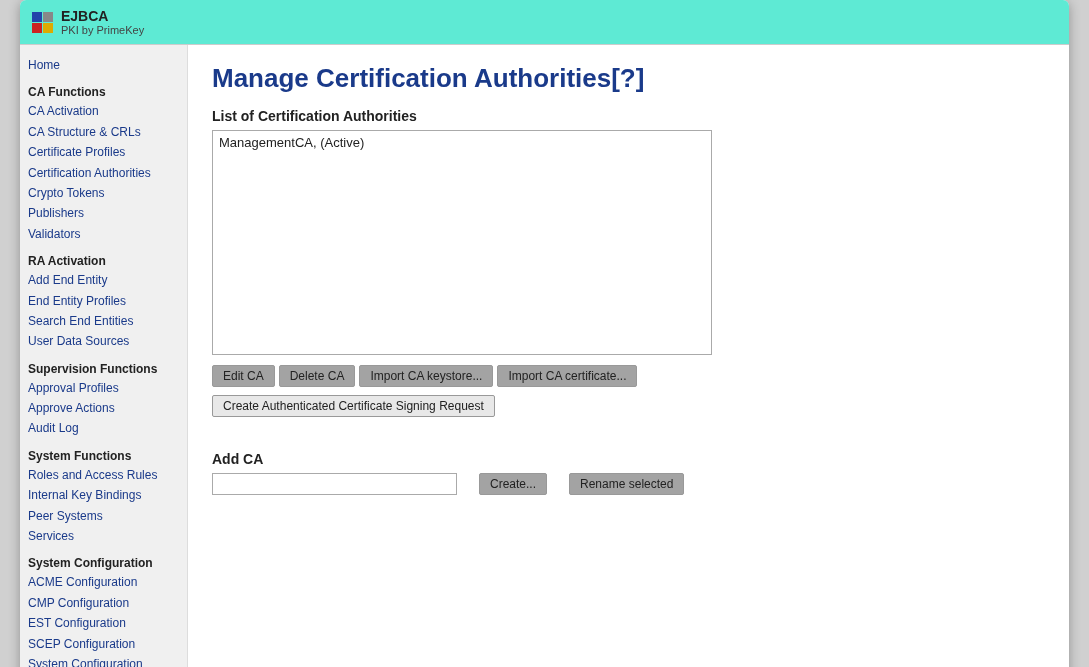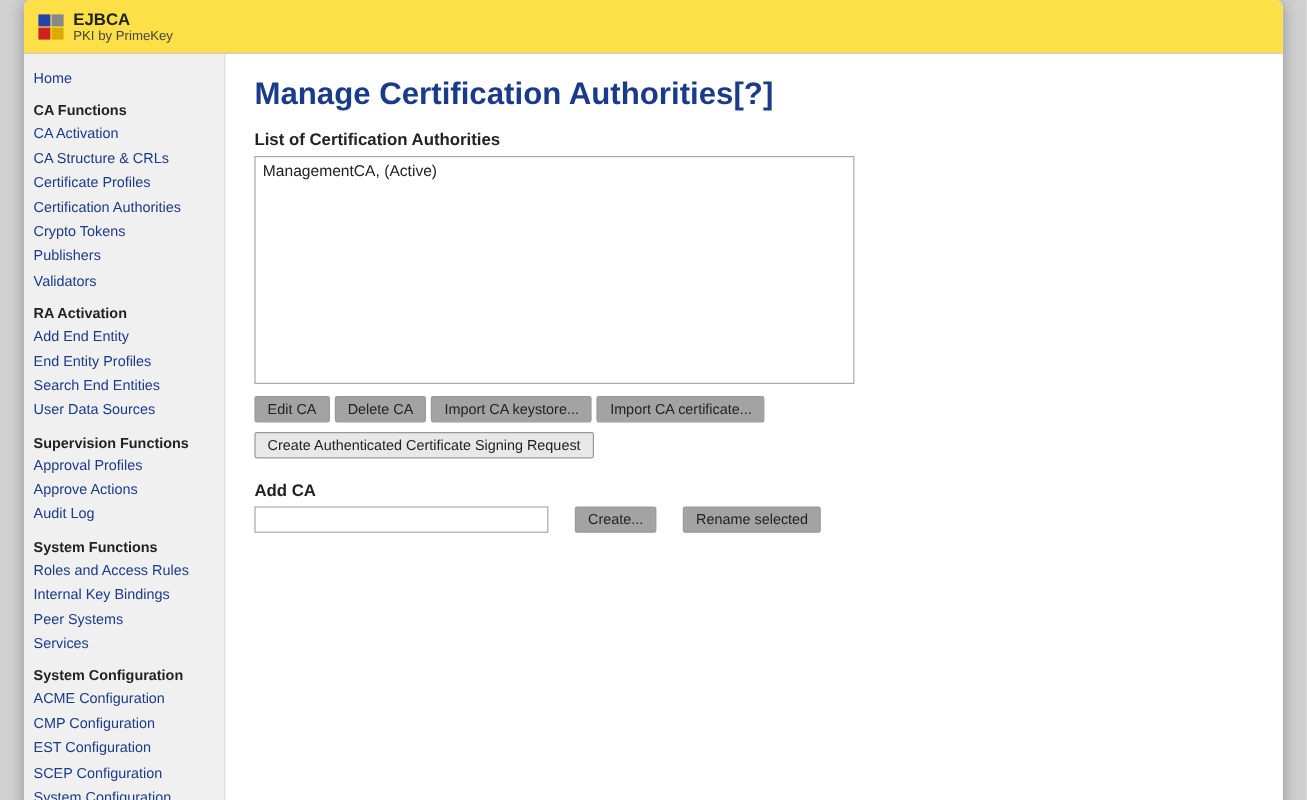--- a/index.html
+++ b/index.html
@@ -16,21 +16,21 @@
       width: 1049px;
       min-height: 627px;
       background: #f5f5f5;
       border-radius: 6px;
       box-shadow: 0 2px 12px rgba(0,0,0,0.3);
       overflow: hidden;
       display: flex;
       flex-direction: column;
     }
     .title-bar {
-      background: #fde047;
+      background: #5eead4;
       padding: 8px 12px;
       display: flex;
       align-items: center;
       gap: 10px;
       border-bottom: 1px solid #ccc;
     }
     .logo-block {
       display: flex;
       align-items: center;
       gap: 8px;
@@ -93,21 +93,21 @@
     .section-title {
       font-weight: bold;
       font-size: 14px;
       color: #222;
       margin-bottom: 6px;
     }
     .ca-list-box {
       border: 1px solid #aaa;
       background: #fff;
       width: 500px;
-      height: 190px;
+      height: 225px;
       padding: 4px 6px;
       font-size: 13px;
       color: #222;
       overflow-y: auto;
       margin-bottom: 10px;
     }
     .button-row {
       display: flex;
       gap: 4px;
       margin-bottom: 8px;
@@ -126,21 +126,21 @@
       font-size: 12px;
       padding: 3px 10px;
       background: #e8e8e8;
       border: 1px solid #999;
       border-radius: 2px;
       cursor: pointer;
       color: #222;
       margin-bottom: 14px;
       display: inline-block;
     }
-    .add-ca-section { margin-top: 4px; }
+    .add-ca-section { margin-top: 20px; }
     .add-ca-row {
       display: flex;
       align-items: flex-start;
       gap: 22px;
       margin-top: 6px;
     }
     .add-ca-input {
       width: 245px;
       height: 22px;
       border: 1px solid #aaa;

